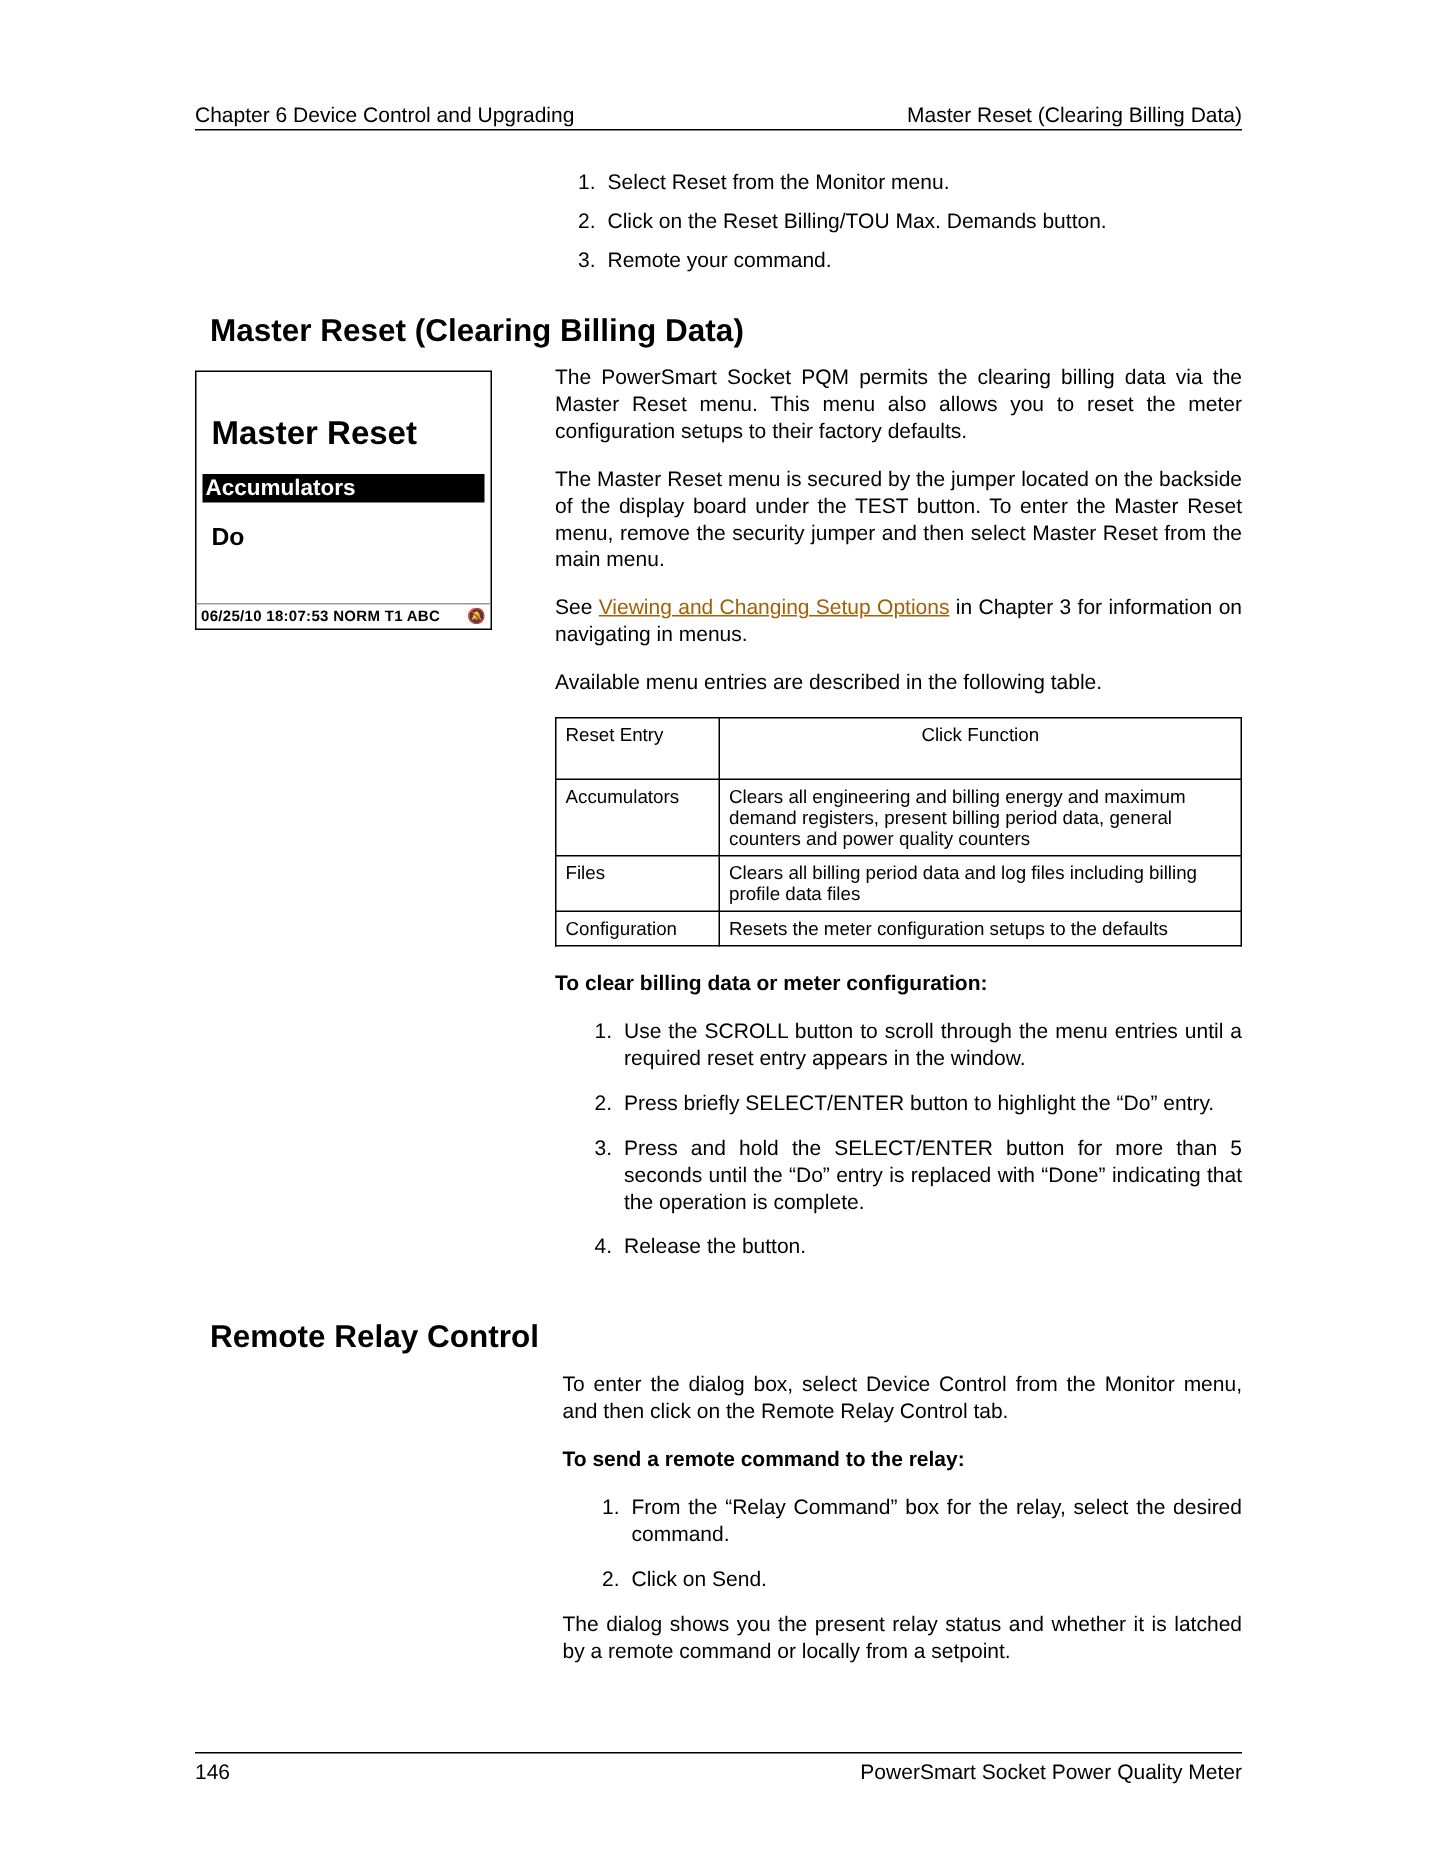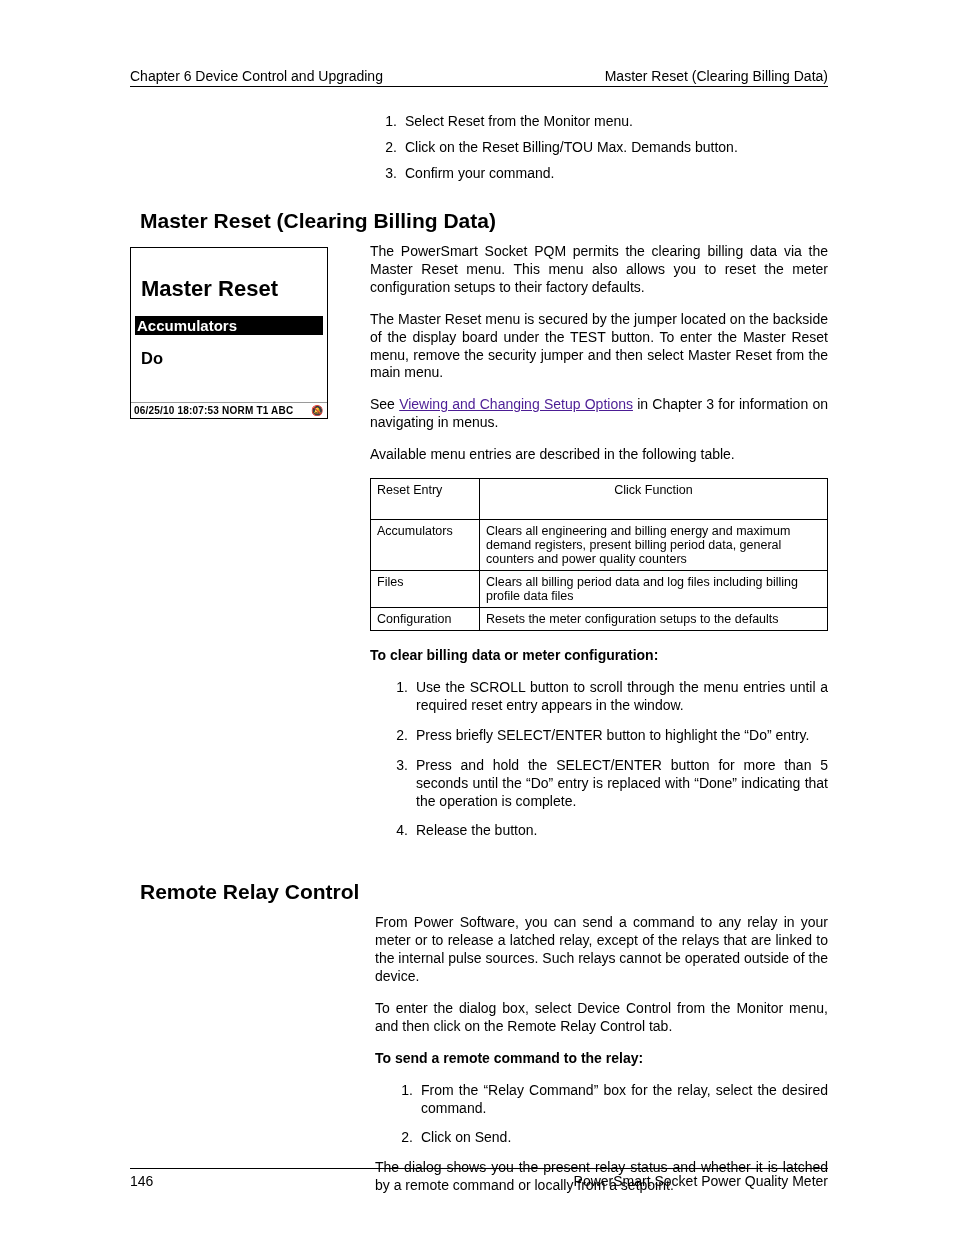--- a/index.html
+++ b/index.html
@@ -98,21 +98,21 @@
   .right-col {
     flex: 1;
     font-size: 14px;
   }
   .right-col p {
     margin: 0 0 14px 0;
     text-align: justify;
     line-height: 1.28;
   }
   .right-col a {
-    color: #4c1d95;
+    color: #a16207;
     text-decoration: underline;
   }
   table.menu-tbl {
     border-collapse: collapse;
     width: 100%;
     font-size: 12.5px;
     margin-bottom: 16px;
   }
   table.menu-tbl th, table.menu-tbl td {
     border: 1px solid #000;
@@ -182,21 +182,21 @@
     <div class="step">
         <span class="num">1.</span>
         <span>Select Reset from the Monitor menu.</span>
       </div>
     <div class="step">
         <span class="num">2.</span>
         <span>Click on the Reset Billing/TOU Max. Demands button.</span>
       </div>
     <div class="step">
         <span class="num">3.</span>
-        <span>Confirm your command.</span>
+        <span>Remote your command.</span>
       </div>
   </div>
 
   <h2 class="section">Master Reset (Clearing Billing Data)</h2>
 
   <div class="two-col">
     <div class="left-col">
       <div class="device-screen">
         <div class="device-inner">
           <div class="ds-title">Master Reset</div>
@@ -257,21 +257,20 @@
         <div class="step">
             <span class="num">4.</span>
             <span>Release the button.</span>
           </div>
       </div>
     </div>
   </div>
 
   <h2 class="section">Remote Relay Control</h2>
   <div class="body-indent">
-    <p>From Power Software, you can send a command to any relay in your meter or to release a latched relay, except of the relays that are linked to the internal pulse sources. Such relays cannot be operated outside of the device.</p>
     <p>To enter the dialog box, select Device Control from the Monitor menu, and then click on the Remote Relay Control tab.</p>
     <p class="bold-lead" style="text-align:left">To send a remote command to the relay:</p>
     <div class="steps2">
       <div class="step">
           <span class="num">1.</span>
           <span>From the “Relay Command” box for the relay, select the desired command.</span>
         </div>
       <div class="step">
           <span class="num">2.</span>
           <span>Click on Send.</span>

